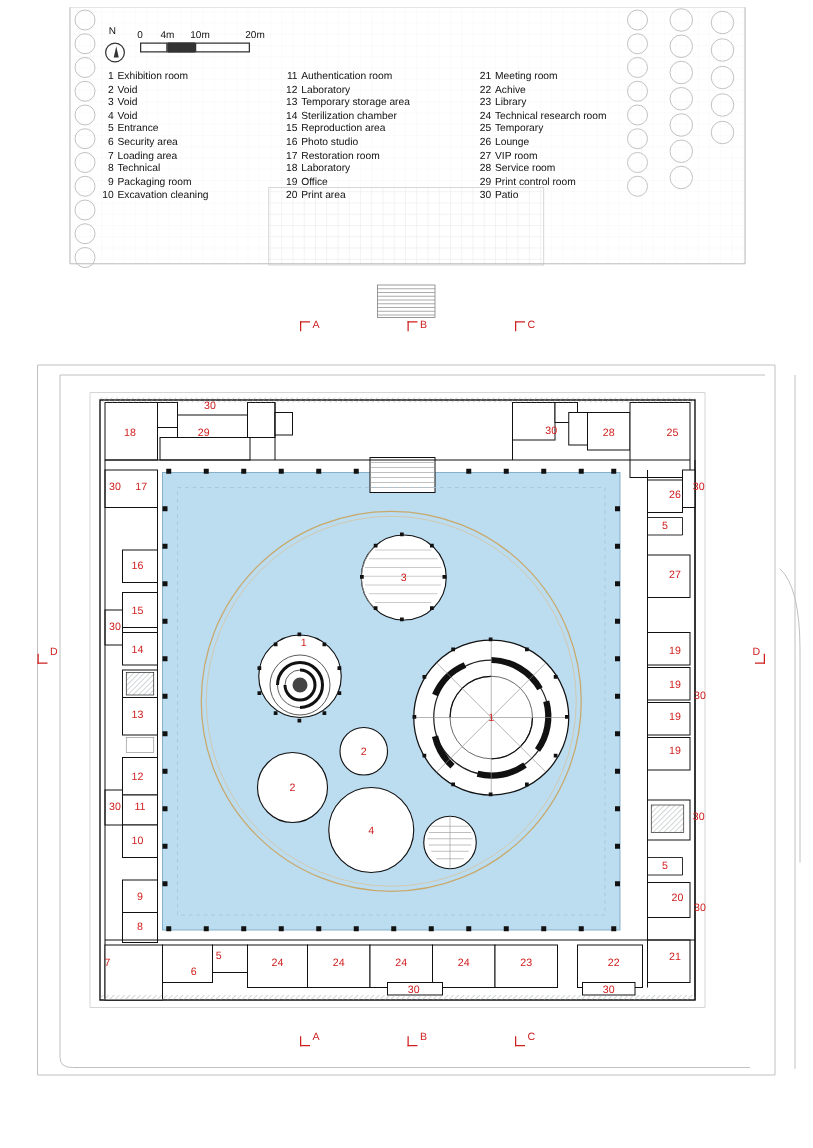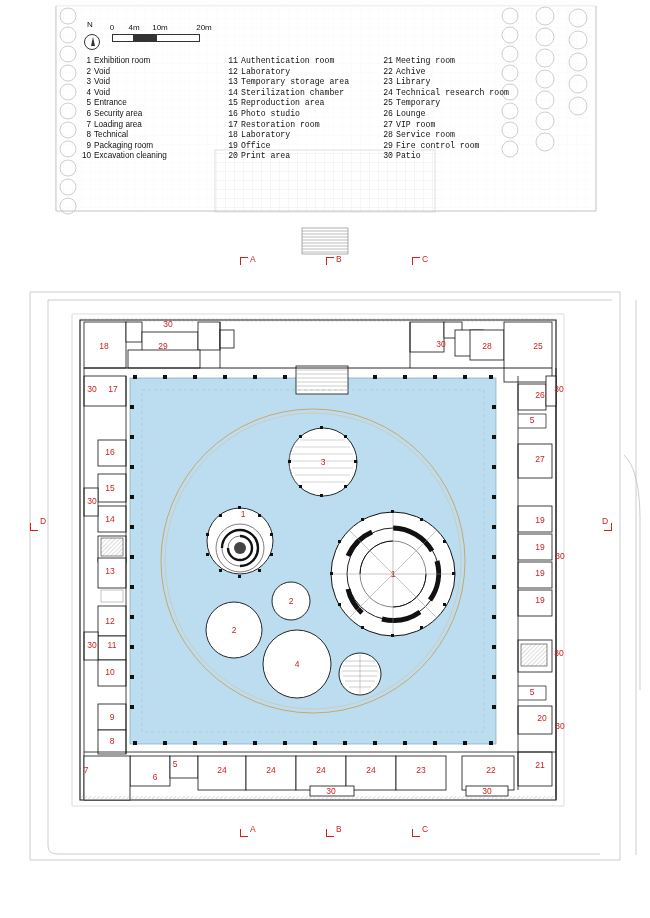--- a/index.html
+++ b/index.html
@@ -81,21 +81,21 @@
   .legend-table {
     margin-top: 4px;
     display: flex;
     gap: 0px;
     font-size: 8.2px;
     color: #111;
     line-height: 10.6px;
     justify-content: space-between;
   }
   .legend-col { width: 110px; }
-  .legend-col.c2 { width: 118px; font-family: Liberation Mono, monospace; }
+  .legend-col.c2 { width: 118px; }
   .legend-item { white-space: nowrap; }
   .legend-num {
     display: inline-block;
     width: 13px;
     text-align: right;
     margin-right: 3px;
   }
   .sect-mark {
     position: absolute;
     font-size: 8.5px;
@@ -513,21 +513,21 @@
 
     <div class="legend-col c2">
       <div class="legend-item"><span class="legend-num">21</span><span>Meeting room</span></div>
       <div class="legend-item"><span class="legend-num">22</span><span>Achive</span></div>
       <div class="legend-item"><span class="legend-num">23</span><span>Library</span></div>
       <div class="legend-item"><span class="legend-num">24</span><span>Technical research room</span></div>
       <div class="legend-item"><span class="legend-num">25</span><span>Temporary</span></div>
       <div class="legend-item"><span class="legend-num">26</span><span>Lounge</span></div>
       <div class="legend-item"><span class="legend-num">27</span><span>VIP room</span></div>
       <div class="legend-item"><span class="legend-num">28</span><span>Service room</span></div>
-      <div class="legend-item"><span class="legend-num">29</span><span>Fire control room</span></div>
+      <div class="legend-item"><span class="legend-num">29</span><span>Print control room</span></div>
       <div class="legend-item"><span class="legend-num">30</span><span>Patio</span></div>
     </div>
   </div>
 </div>
 
 <div id="section-layer">
     <div class="sect-mark" style="left: 250px; top: 254px;">A</div>
     <div class="sect-tick up" style="left: 240px; top: 257px;"></div>
     <div class="sect-mark" style="left: 336px; top: 254px;">B</div>
     <div class="sect-tick up" style="left: 326px; top: 257px;"></div>

